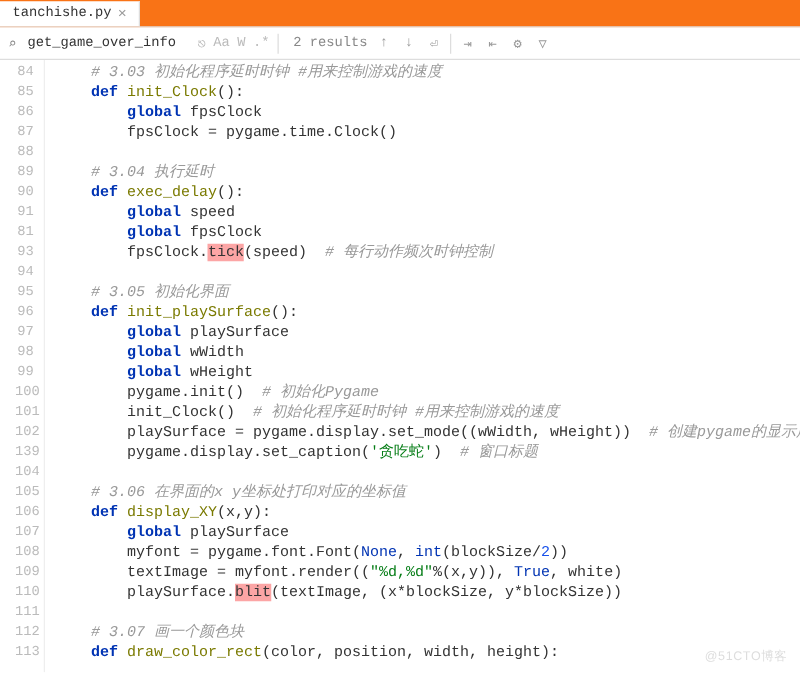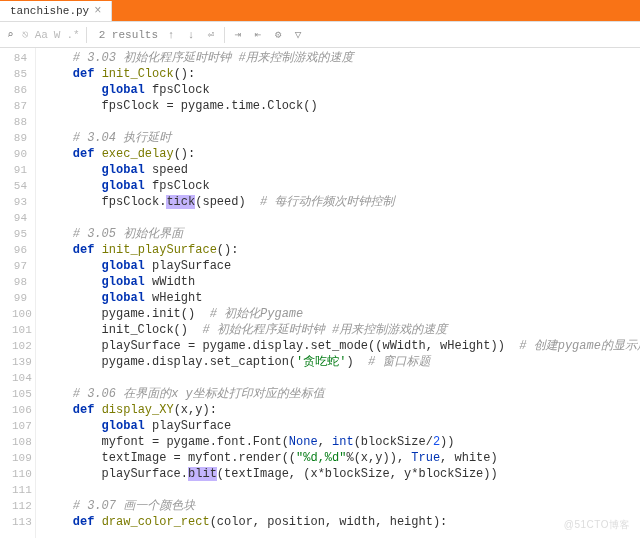--- a/index.html
+++ b/index.html
@@ -85,21 +85,21 @@
   }
   .line { height: 16px; }
   .gline { height: 16px; }
   .c  { color: #999; font-style: italic; }
   .kw { color: #0033B3; font-weight: 600; }
   .fn { color: #7A7A00; }
   .id { color: #333; }
   .s  { color: #067D17; }
   .n  { color: #1750EB; }
   .b  { color: #0033B3; }
-  .hl { background: #c4b5fd; }
+  .hl { background: #fca5a5; }
   .watermark {
     position: absolute;
     bottom: 6px;
     right: 10px;
     color: #ddd;
     font-size: 10px;
     font-family: Arial, sans-serif;
     letter-spacing: 0.5px;
   }
 </style>
@@ -108,20 +108,21 @@
 
 <div class="tab-bar">
   <div class="tab">
     <span>tanchishe.py</span>
     <span class="close">×</span>
   </div>
 </div>
 
 <div class="find-bar">
   <span class="search-ico">⌕</span>
+  <input type="text" value="get_game_over_info" style="">
   <span class="seg">⎋</span>
   <span class="opt">Aa</span>
   <span class="opt">W</span>
   <span class="opt">.*</span>
   <span class="divider"></span>
   <span class="results">2 results</span>
   <span class="ico">↑</span>
   <span class="ico">↓</span>
   <span class="ico">⏎</span>
   <span class="divider"></span>
@@ -134,21 +135,21 @@
 <div class="editor">
   <div class="gutter" id="gutter">
       <div class="gline">84</div>
       <div class="gline">85</div>
       <div class="gline">86</div>
       <div class="gline">87</div>
       <div class="gline">88</div>
       <div class="gline">89</div>
       <div class="gline">90</div>
       <div class="gline">91</div>
-      <div class="gline">54</div>
+      <div class="gline">81</div>
       <div class="gline">93</div>
       <div class="gline">94</div>
       <div class="gline">95</div>
       <div class="gline">96</div>
       <div class="gline">97</div>
       <div class="gline">98</div>
       <div class="gline">99</div>
       <div class="gline">100</div>
       <div class="gline">101</div>
       <div class="gline">102</div>

